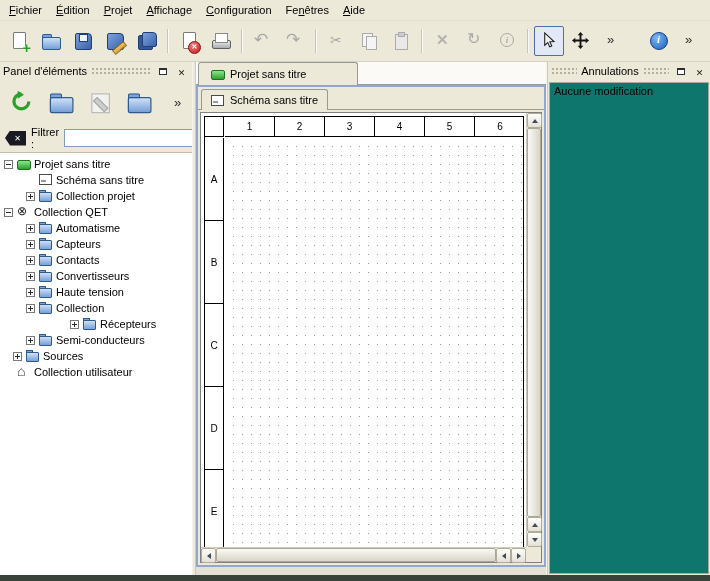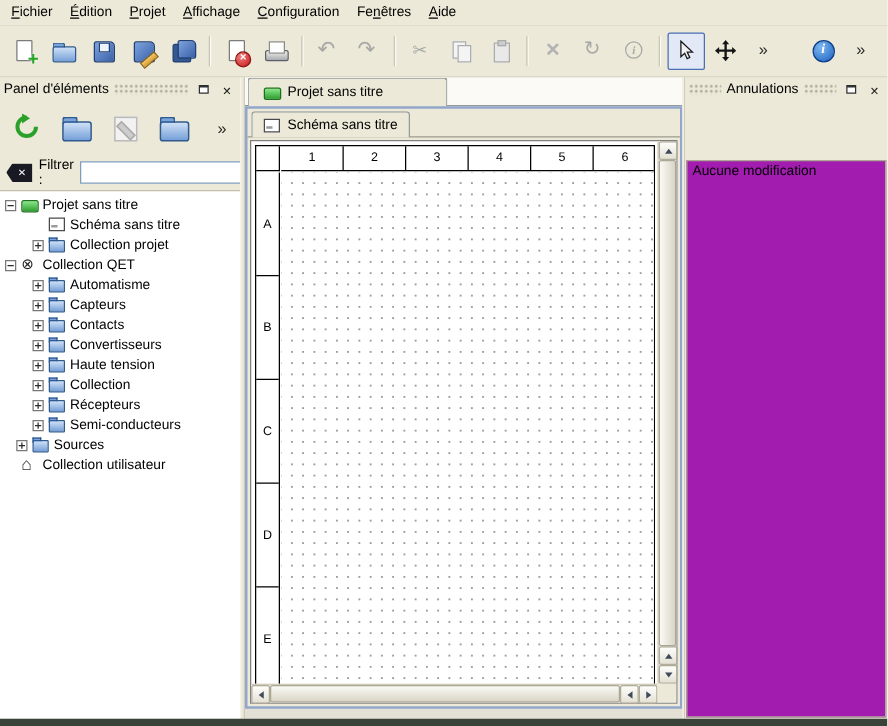--- a/index.html
+++ b/index.html
@@ -134,21 +134,21 @@
   .sb-btn { width:15px; height:15px; flex:none; background:linear-gradient(#fdfdfb, #e4e1d4); border:1px solid #b0ac9a; border-radius:2px; display:flex; align-items:center; justify-content:center; padding:0; }
   .v-thumb { flex:1; background:linear-gradient(90deg, #fafaf6, #d9d5c6); border:1px solid #aba795; border-radius:2px; }
   .h-thumb { flex:1; background:linear-gradient(#fafaf6, #d9d5c6); border:1px solid #aba795; border-radius:2px; }
   .sb-corner { position:absolute; right:0; bottom:0; width:15px; height:15px; background:#ece9d8; }
   .t-up { width:0; height:0; border-left:3px solid transparent; border-right:3px solid transparent; border-bottom:4px solid #3f4a5a; }
   .t-down { width:0; height:0; border-left:3px solid transparent; border-right:3px solid transparent; border-top:4px solid #3f4a5a; }
   .t-left { width:0; height:0; border-top:3px solid transparent; border-bottom:3px solid transparent; border-right:4px solid #3f4a5a; }
   .t-right { width:0; height:0; border-top:3px solid transparent; border-bottom:3px solid transparent; border-left:4px solid #3f4a5a; }
 
   
-  .undo-list { position:absolute; top:20px; left:1px; right:1px; bottom:1px; background:#a21caf; border:1px solid #aca894;margin-top:46px; }
+  .undo-list { position:absolute; top:20px; left:1px; right:1px; bottom:1px; background:#0f766e; border:1px solid #aca894; }
   .undo-item { padding:2px 4px; }
 
   .bottom-strip { position:absolute; left:0; right:0; bottom:0; height:6px; background:#39433a; }
 </style>
 </head>
 <body>
 
 <div class="app">
 
   <div class="menubar">
@@ -340,21 +340,21 @@
           <span class="tree-icon ti-folder"></span>
           <span class="tree-label">Haute tension</span>
         </div>
         <div class="tree-row" style="padding-left: 25px;">
           <span class="exp-slot">
             <span class="expander plus"></span>
           </span>
           <span class="tree-icon ti-folder"></span>
           <span class="tree-label">Collection</span>
         </div>
-        <div class="tree-row" style="padding-left: 25px;">
+        <div class="tree-row" style="padding-left: 25px; margin-left: 44px;">
           <span class="exp-slot">
             <span class="expander plus"></span>
           </span>
           <span class="tree-icon ti-folder"></span>
           <span class="tree-label">Récepteurs</span>
         </div>
         <div class="tree-row" style="padding-left: 25px;">
           <span class="exp-slot">
             <span class="expander plus"></span>
           </span>

